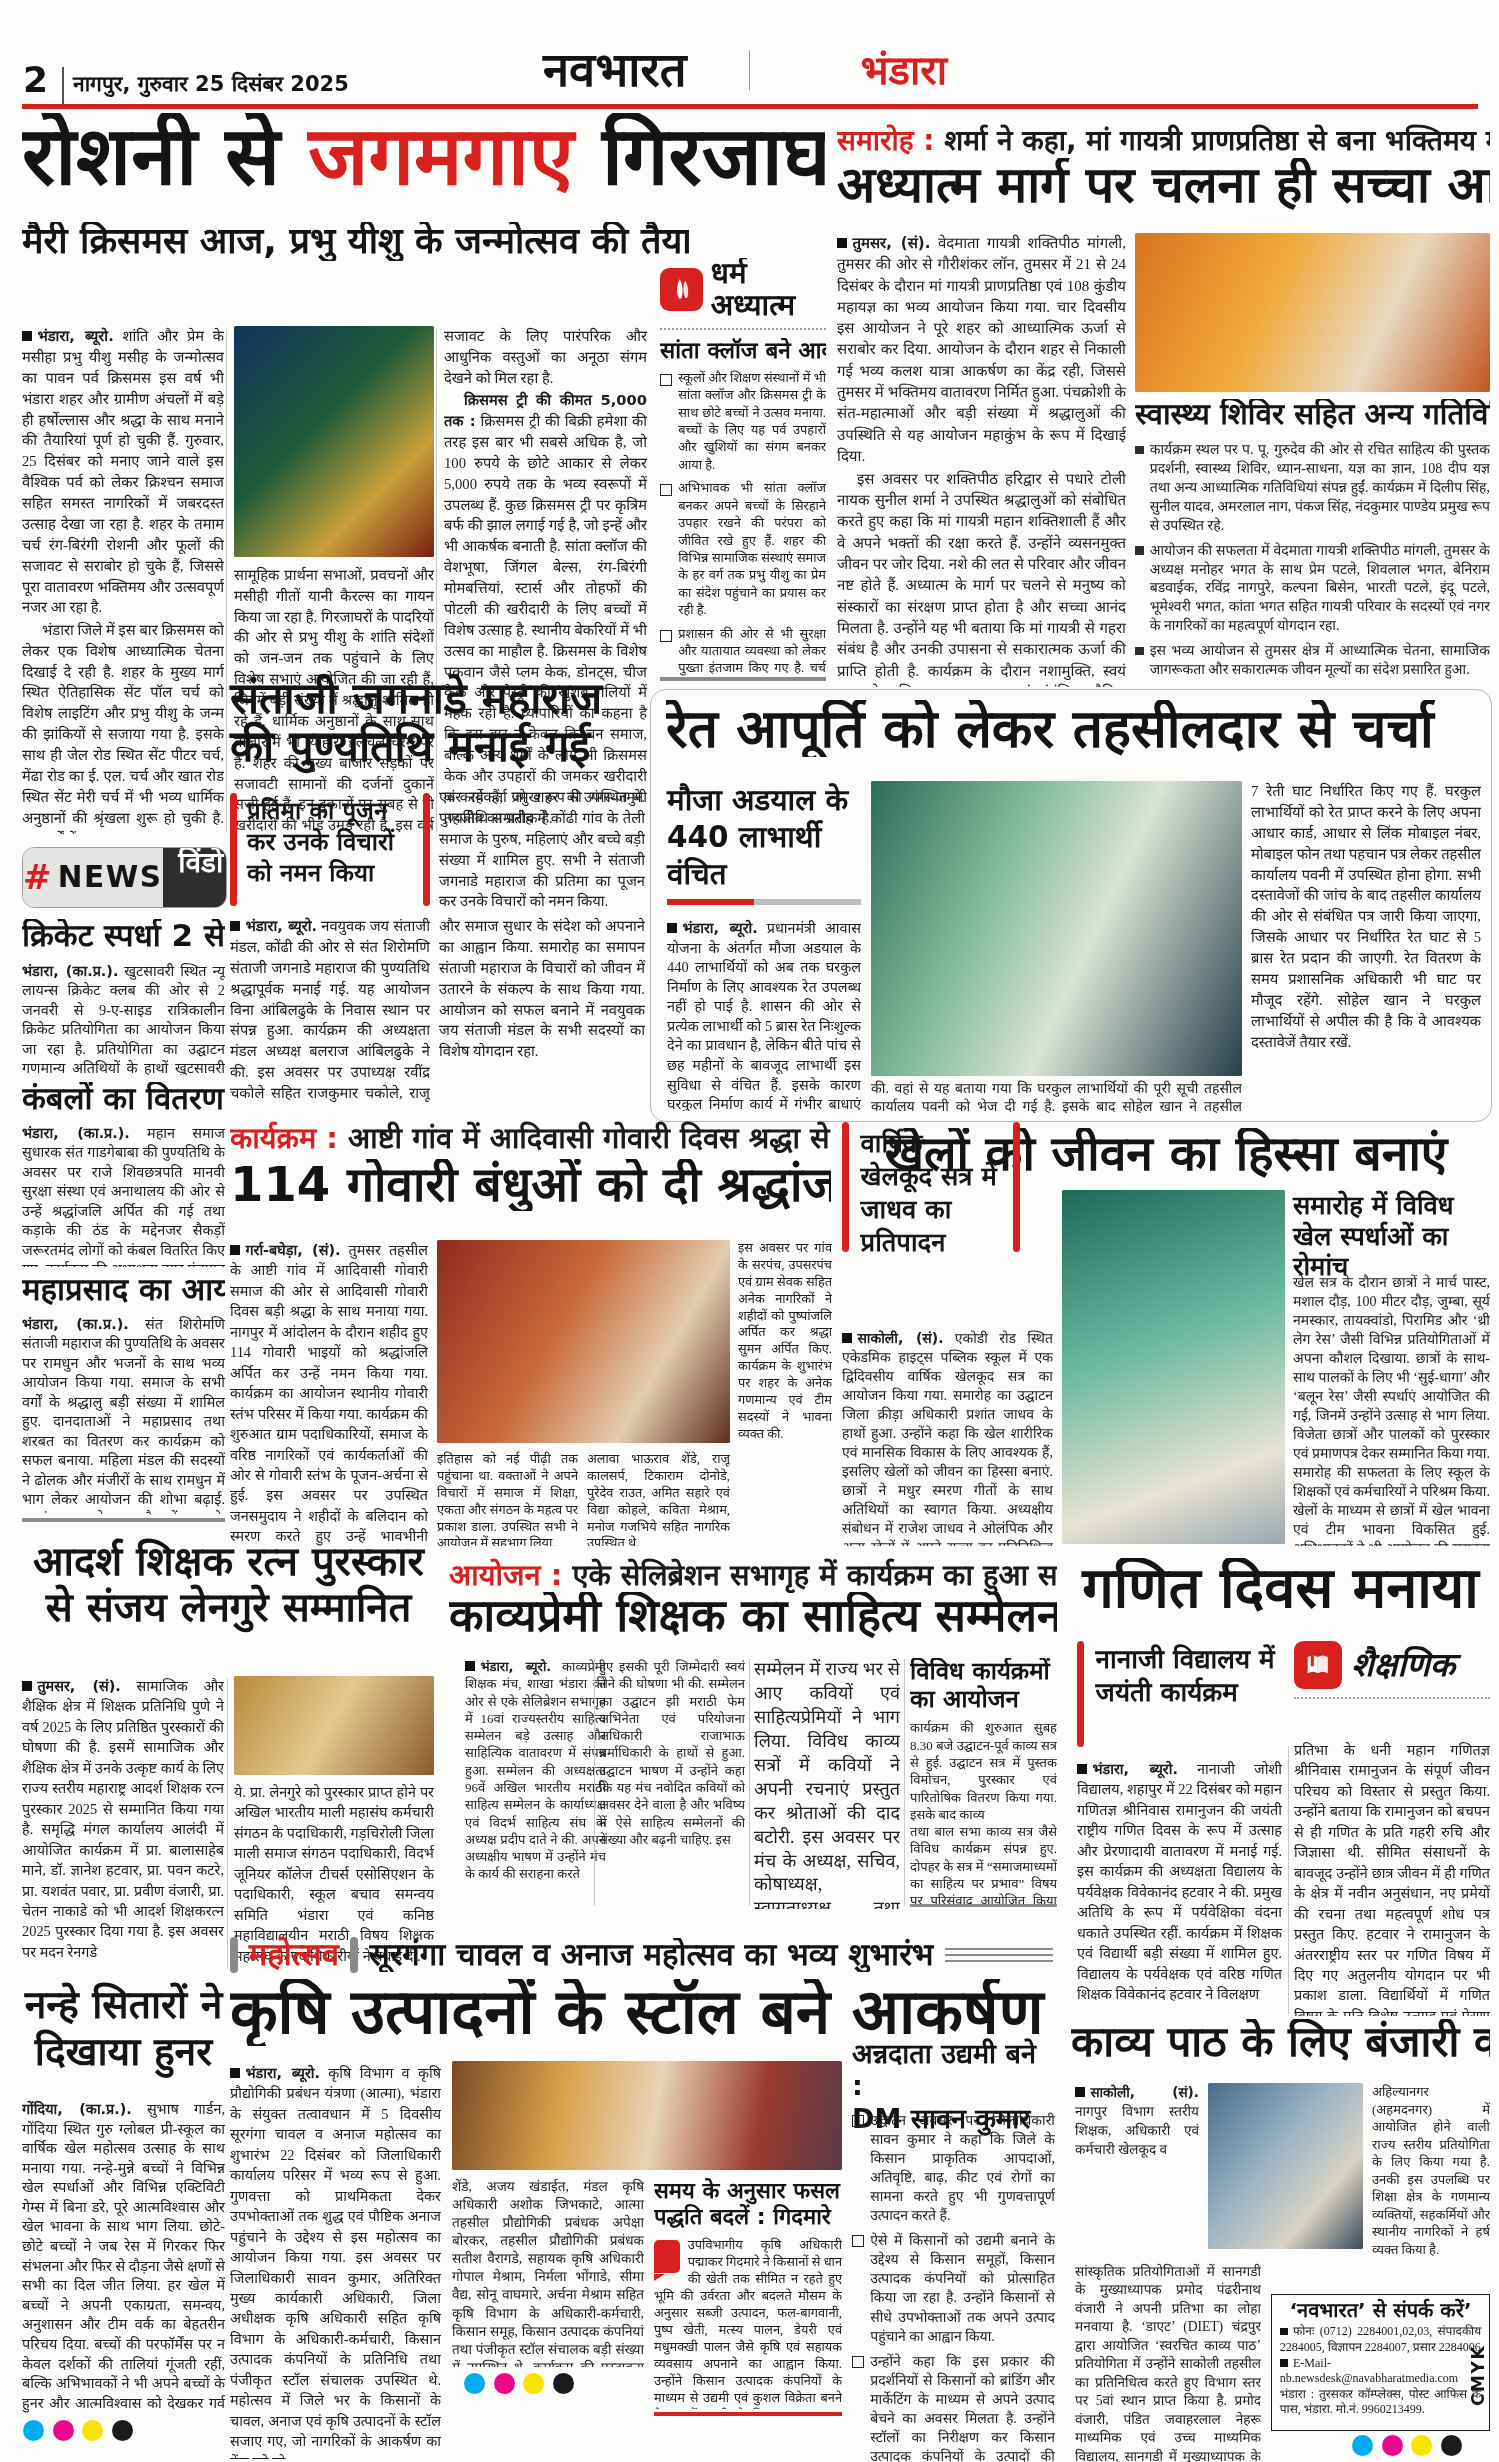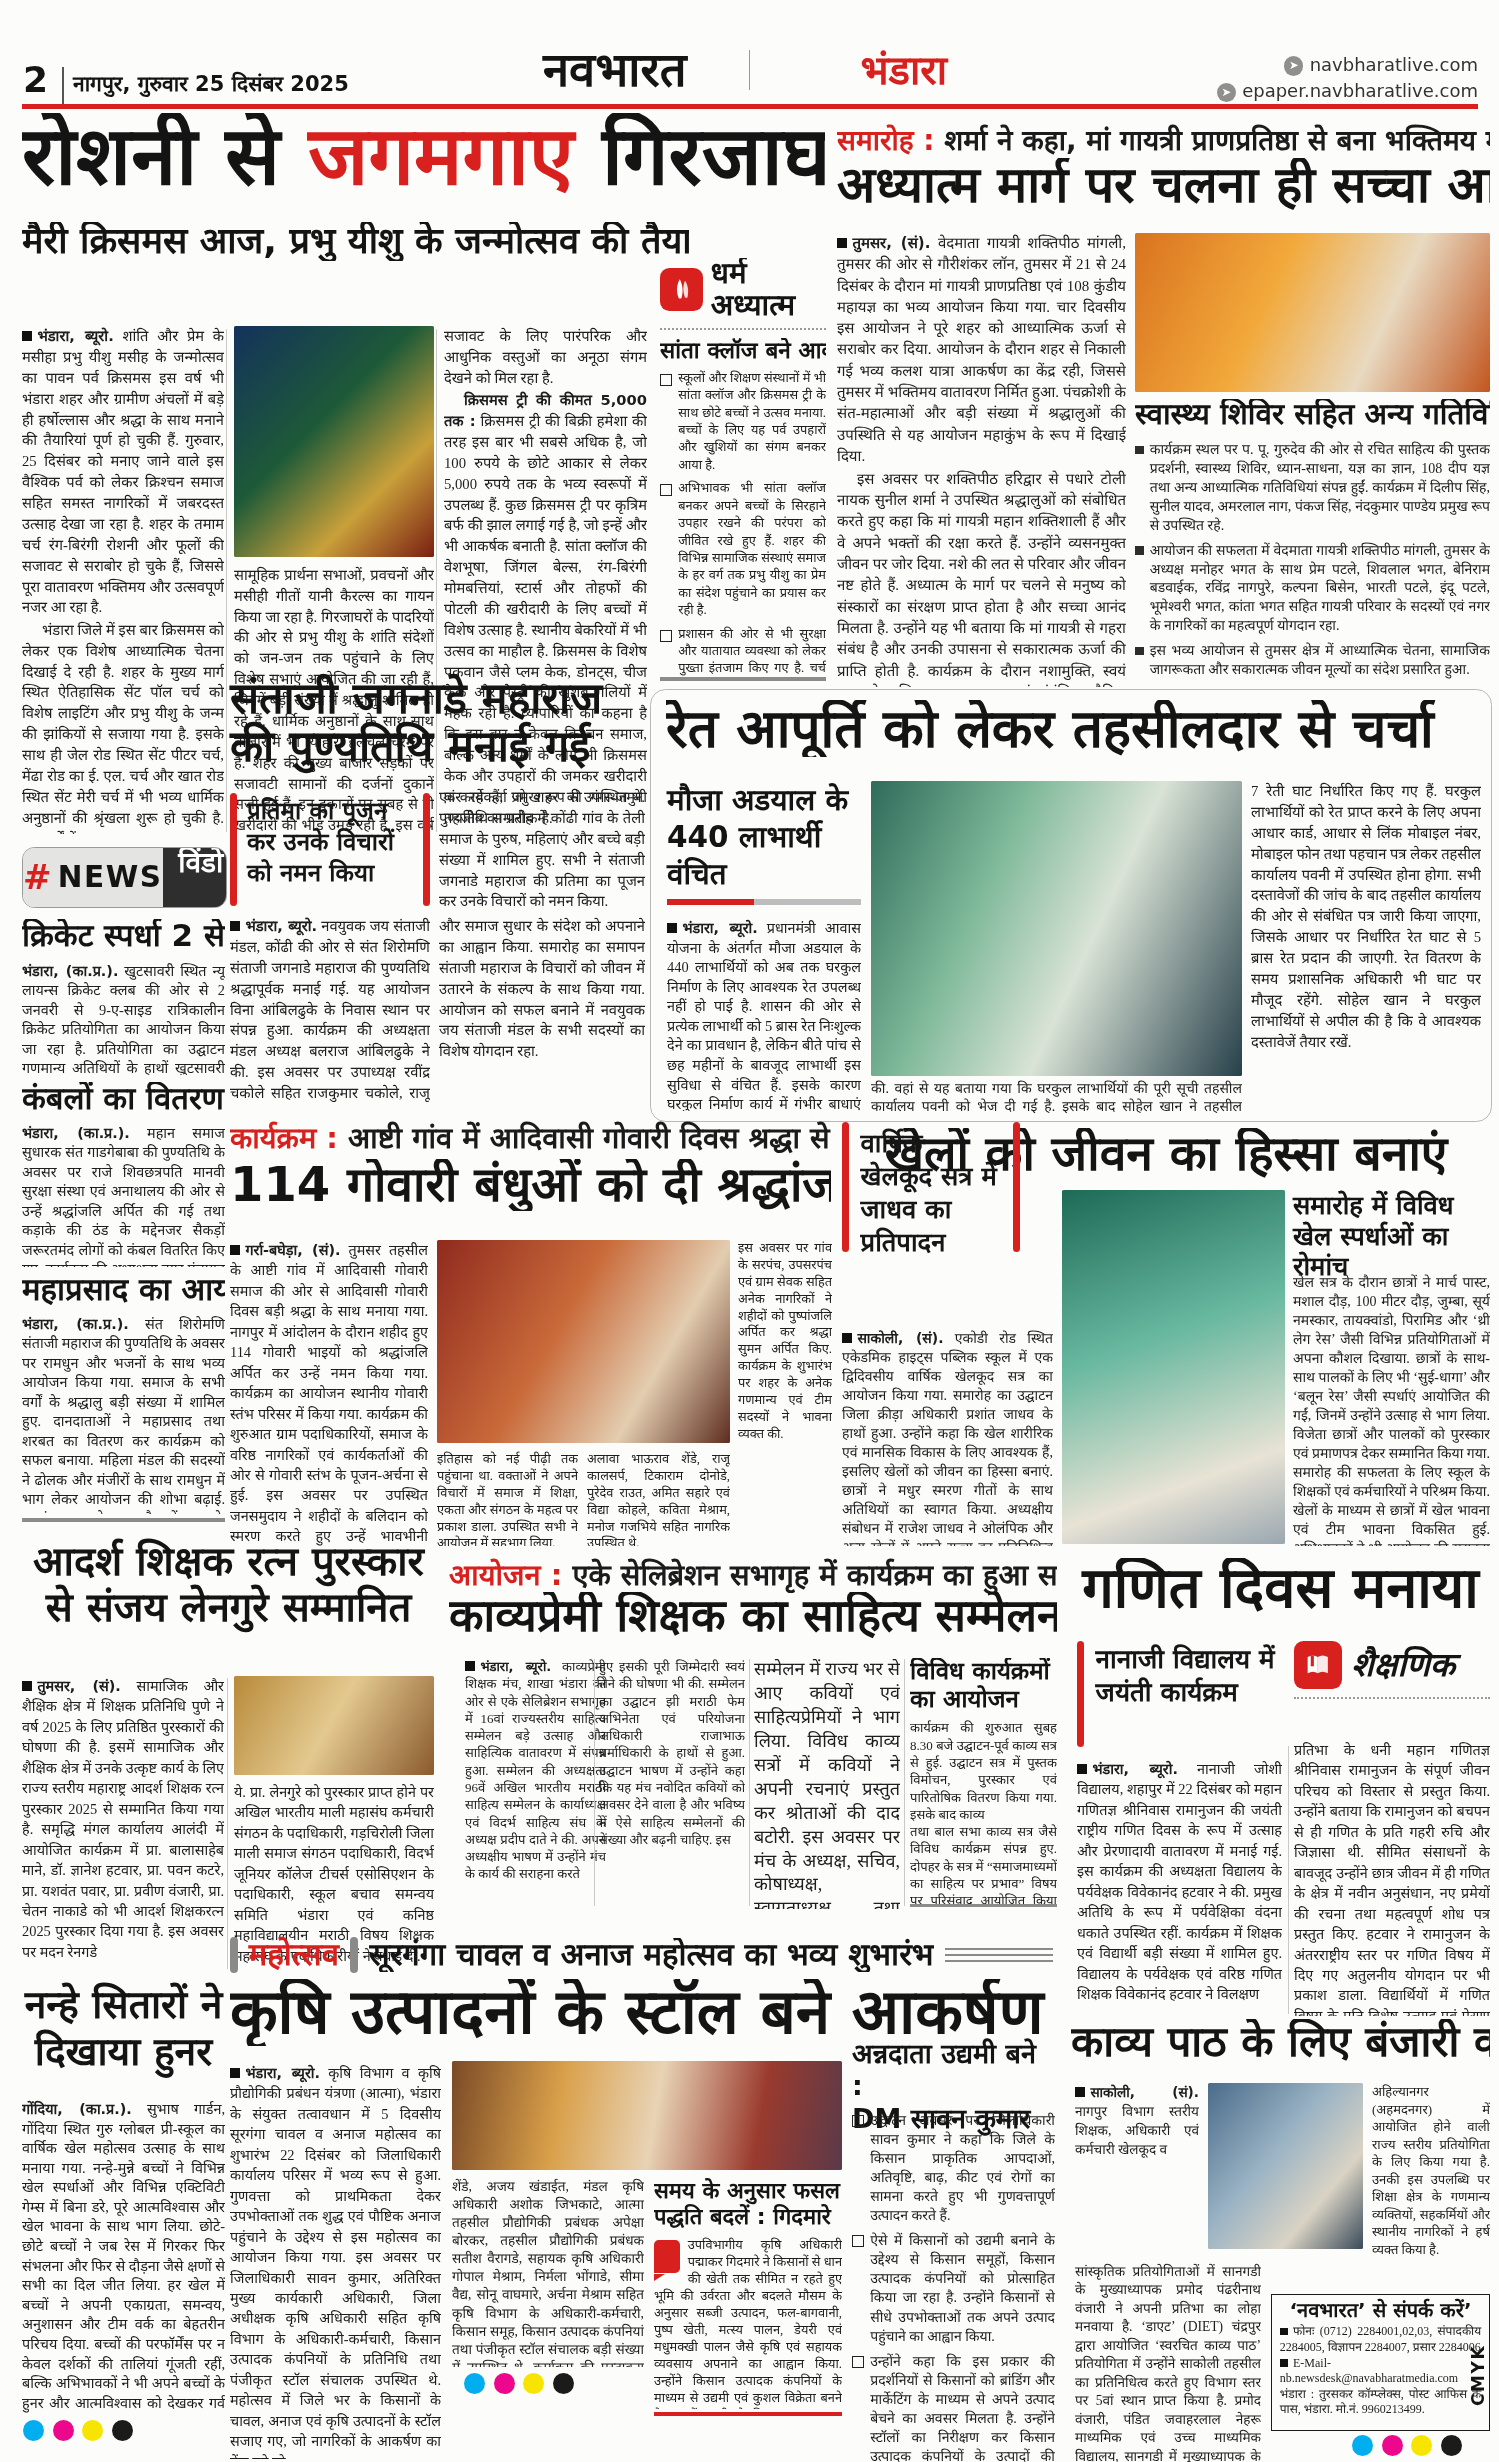--- a/index.html
+++ b/index.html
@@ -40,24 +40,20 @@
   <div class="abs hl" style="left:23px;top:61px;font-size:36px;">2</div>
   <div class="abs" style="left:62px;top:67px;width:1.6px;height:39px;background:#555;"></div>
   <div class="abs hl" style="left:73px;top:73px;font-size:21px;">नागपुर, गुरुवार 25 दिसंबर 2025</div>
 
   <div class="abs" style="left:543px;top:45px;width:404px;display:flex;align-items:center;justify-content:space-between;gap:11px;">
     <span class="hl" style="font-size:47px;">नवभारत</span>
     <span style="width:1.6px;height:40px;background:#999;"></span>
     <span class="hl red" style="font-size:40px;margin-left:48px;">भंडारा</span>
   </div>
 
-  <div class="abs" style="left:1149px;top:54px;width:329px;text-align:right;font-family:'DejaVu Sans',sans-serif;font-size:18px;color:#333;">
-    <div style="margin-bottom:4.7px;"><span class="globe">➤</span><span>navbharatlive.com</span></div>
-    <div><span class="globe">➤</span><span>epaper.navbharatlive.com</span></div>
-  </div>
 
   <div class="abs redrule" style="left:22px;top:104px;width:1456px;height:5.4px;"></div>
 
   <div class="abs hl center nowrap" style="left:22px;top:113px;width:803px;font-size:81px;">
     <span>रोशनी से </span><span class="red">जगमगाए</span><span> गिरजाघर</span>
   </div>
   <div class="abs hl center nowrap" style="left:22px;top:222px;width:667px;font-size:36px;">मैरी क्रिसमस आज, प्रभु यीशु के जन्मोत्सव की तैयारी पूरी</div>
 
   <div class="abs body" style="left:22px;top:326px;width:202px;height:508px;overflow:hidden;">
     <p><span class="sqf"></span><b class="dl">भंडारा, ब्यूरो.</b> <span>शांति और प्रेम के मसीहा प्रभु यीशु मसीह के जन्मोत्सव का पावन पर्व क्रिसमस इस वर्ष भी भंडारा शहर और ग्रामीण अंचलों में बड़े ही हर्षोल्लास और श्रद्धा के साथ मनाने की तैयारियां पूर्ण हो चुकी हैं. गुरुवार, 25 दिसंबर को मनाए जाने वाले इस वैश्विक पर्व को लेकर क्रिश्चन समाज सहित समस्त नागरिकों में जबरदस्त उत्साह देखा जा रहा है. शहर के तमाम चर्च रंग-बिरंगी रोशनी और फूलों की सजावट से सराबोर हो चुके हैं, जिससे पूरा वातावरण भक्तिमय और उत्सवपूर्ण नजर आ रहा है.</span></p>

